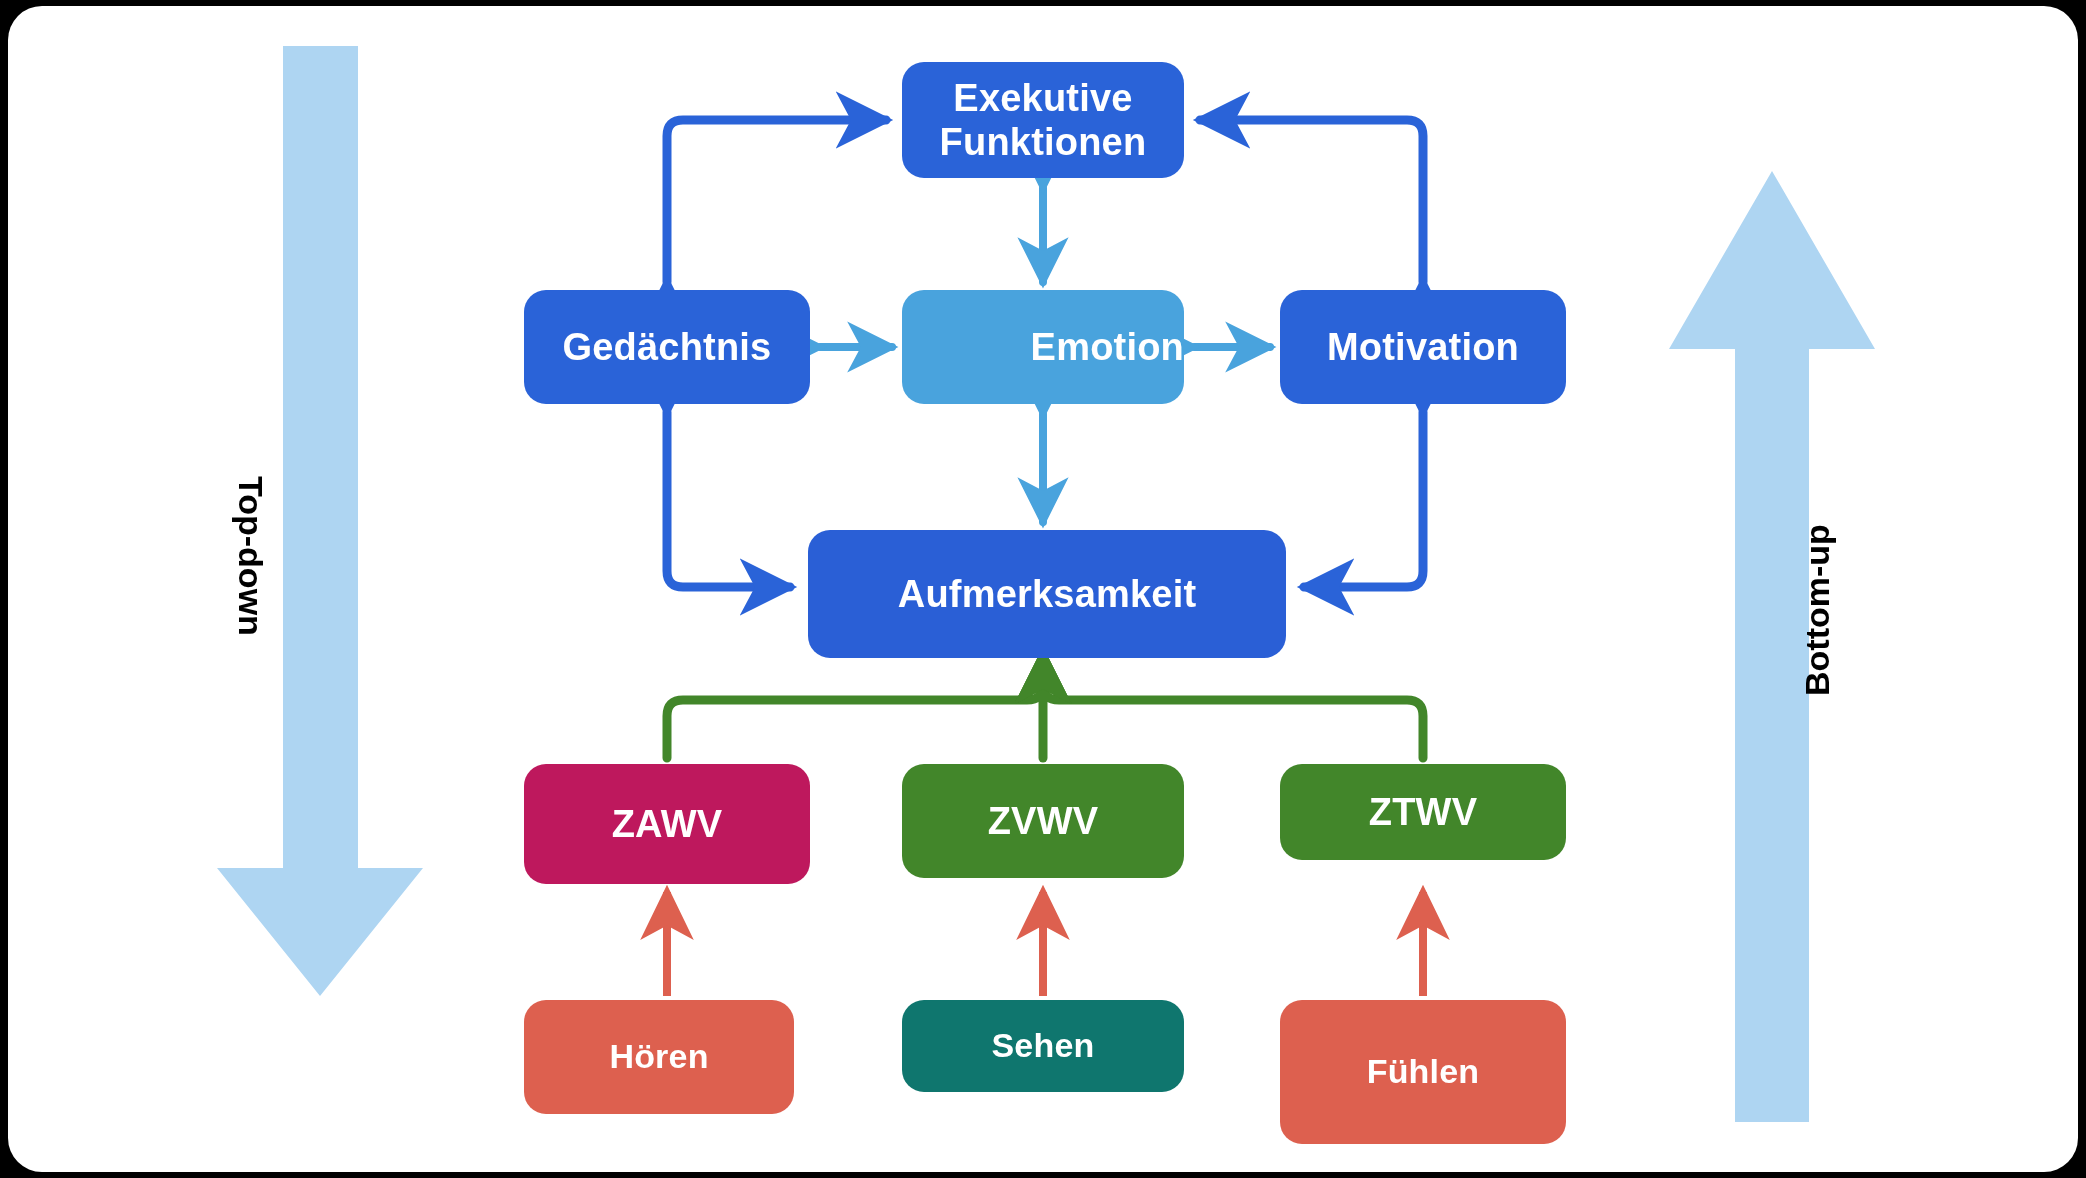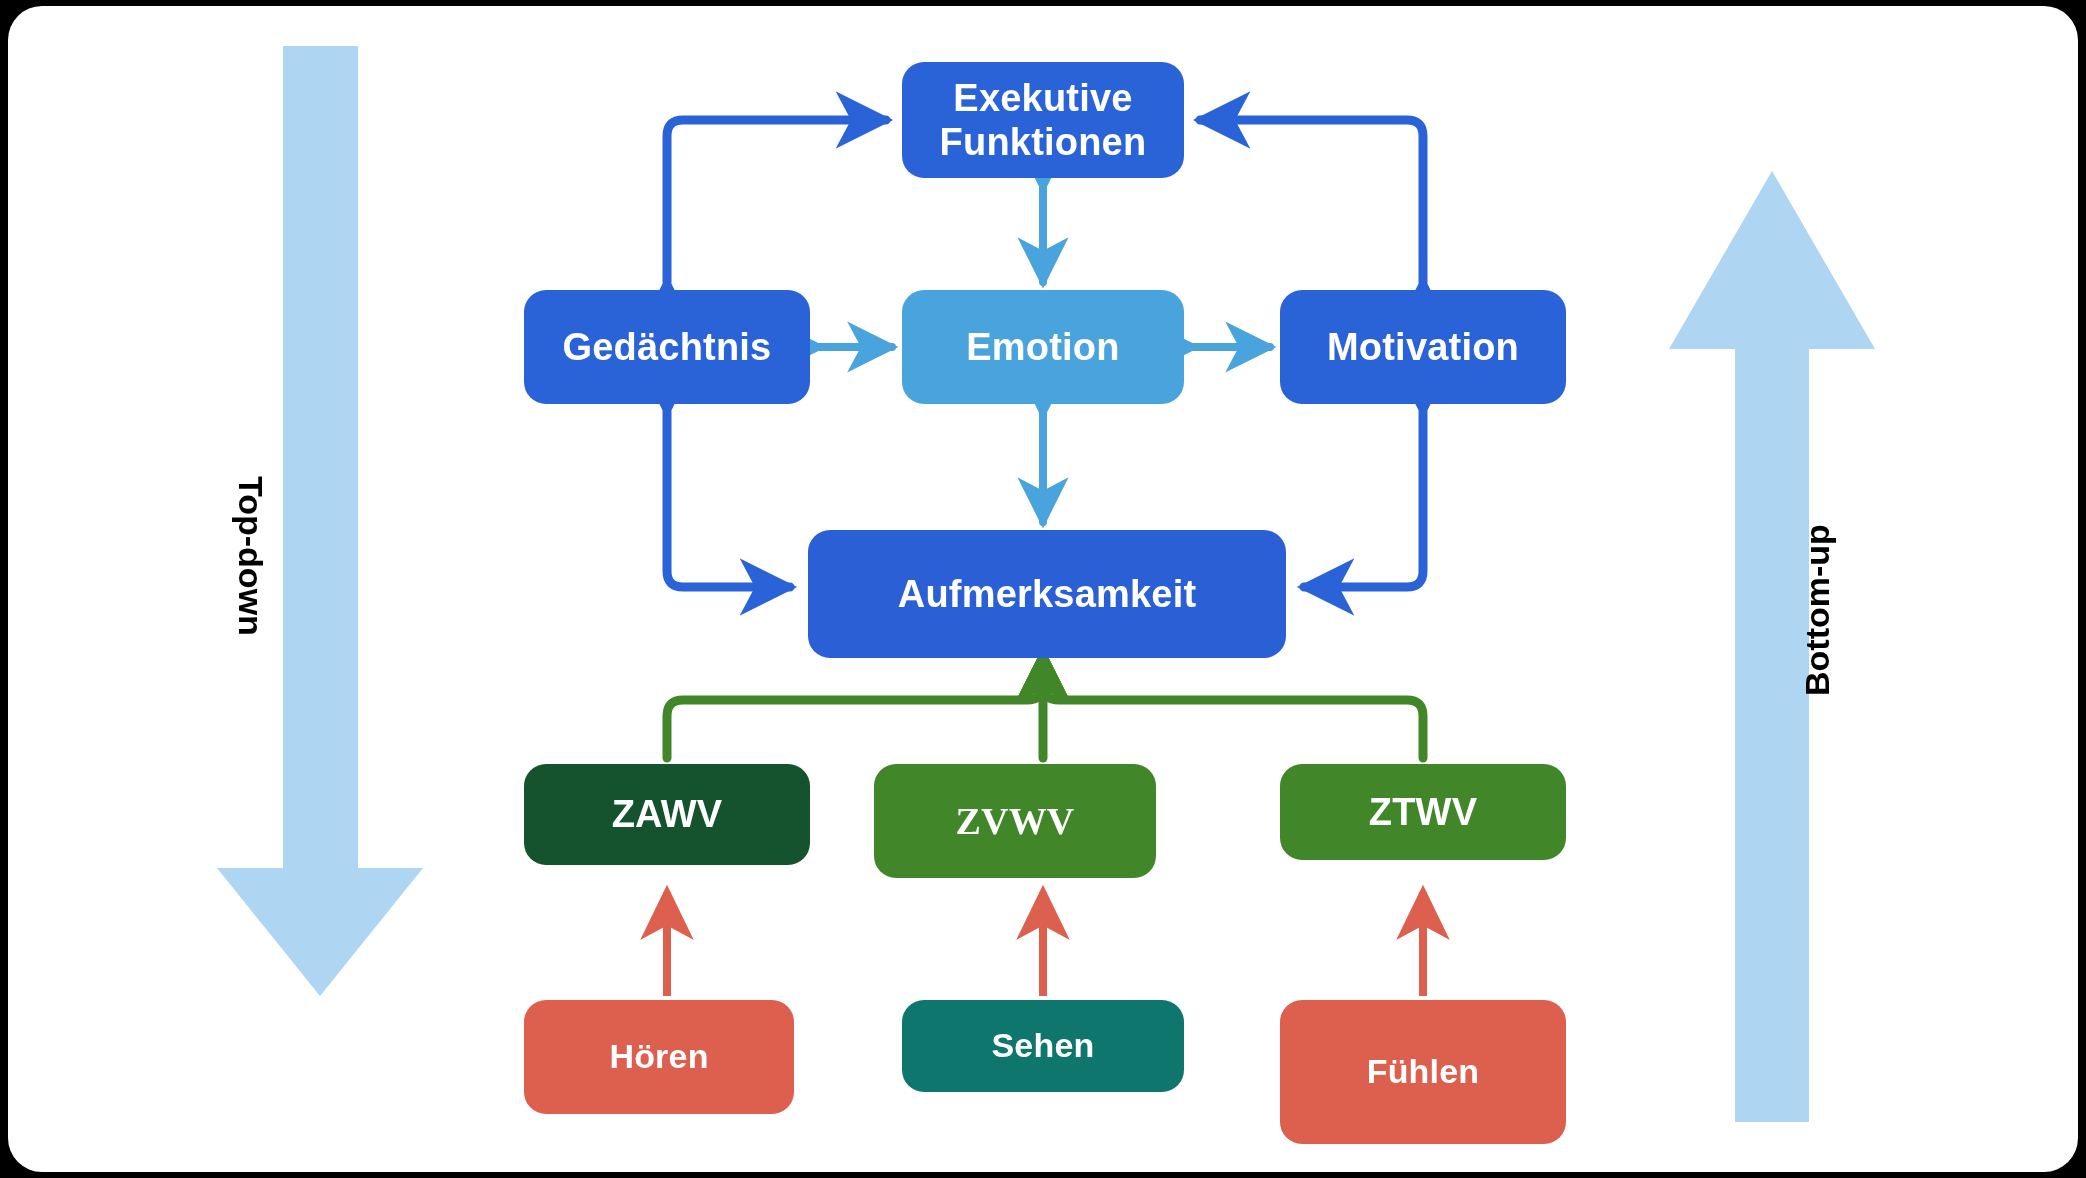--- a/index.html
+++ b/index.html
@@ -47,25 +47,25 @@
     border-radius: 22px;
     color: #ffffff;
     font-weight: bold;
     line-height: 1.16;
     letter-spacing: 0.2px;
     box-sizing: border-box;
     z-index: 5;
   }
   .node-exec      { left: 894px;  top: 56px;   width: 282px; height: 116px; background: #2a63d8; font-size: 38px; }
   .node-memory    { left: 516px;  top: 284px;  width: 286px; height: 114px; background: #2a63d8; font-size: 38px; }
-  .node-emotion   { left: 894px;  top: 284px;  width: 282px; height: 114px; background: #49a3dd; font-size: 38px; }
+  .node-emotion   { left: 894px;  top: 284px;  width: 282px; height: 114px; background: #49a3dd; font-size: 38px; justify-content: flex-end; }
   .node-motivation{ left: 1272px; top: 284px;  width: 286px; height: 114px; background: #2a63d8; font-size: 38px; }
   .node-attention { left: 800px;  top: 524px;  width: 478px; height: 128px; background: #2a5fd6; font-size: 38px; }
-  .node-zawv      { left: 516px;  top: 758px;  width: 286px; height: 101px; background: #14532d; font-size: 38px; }
-  .node-zvwv      { left: 866px;  top: 758px;  width: 282px; height: 114px; background: #42862a; font-size: 38px; font-family: Liberation Serif, serif; }
+  .node-zawv      { left: 516px;  top: 758px;  width: 286px; height: 120px; background: #be185d; font-size: 38px; }
+  .node-zvwv      { left: 894px;  top: 758px;  width: 282px; height: 114px; background: #42862a; font-size: 38px; }
   .node-ztwv      { left: 1272px; top: 758px;  width: 286px; height: 96px; background: #42862a; font-size: 38px; }
   .node-hoeren    { left: 516px;  top: 994px;  width: 270px; height: 114px; background: #dd604f; font-size: 34px; }
   .node-sehen     { left: 894px;  top: 994px;  width: 282px; height: 92px; background: #0f766e; font-size: 34px; }
   .node-fuehlen   { left: 1272px; top: 994px;  width: 286px; height: 144px; background: #dd604f; font-size: 34px; }
 
   .big-arrow-label {
     position: absolute;
     color: #000000;
     font-weight: bold;
     font-size: 34px;

